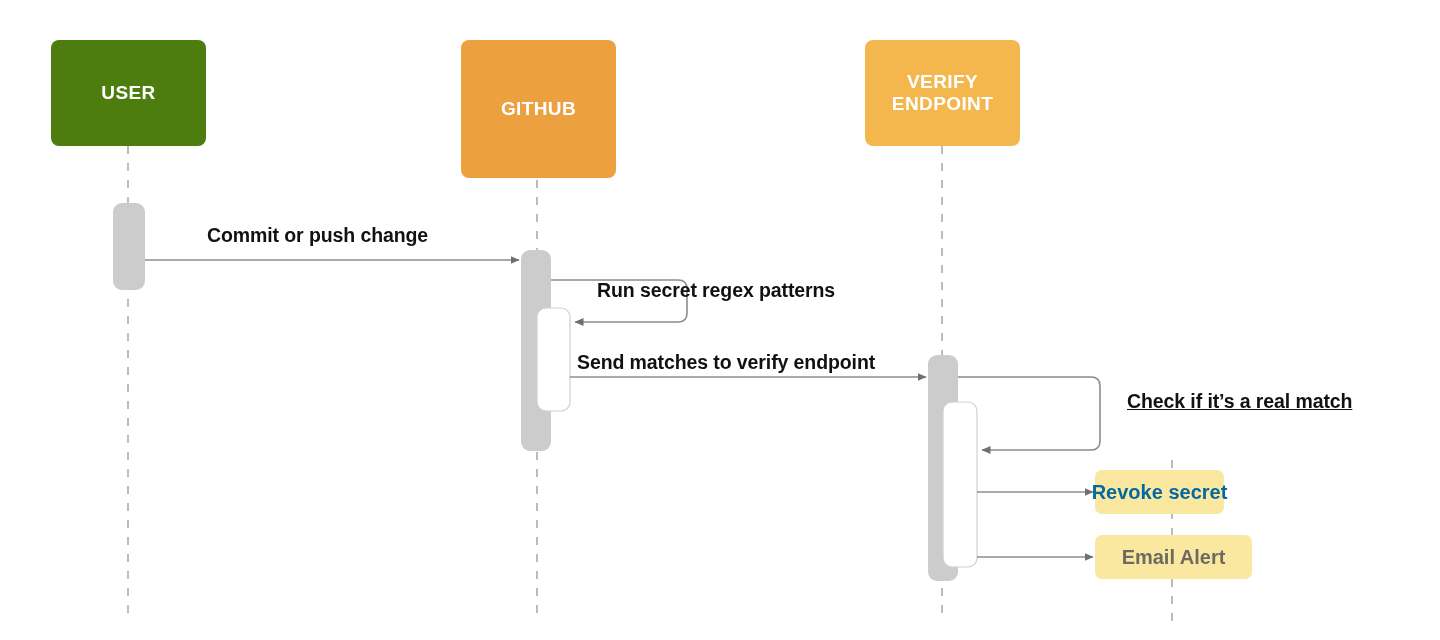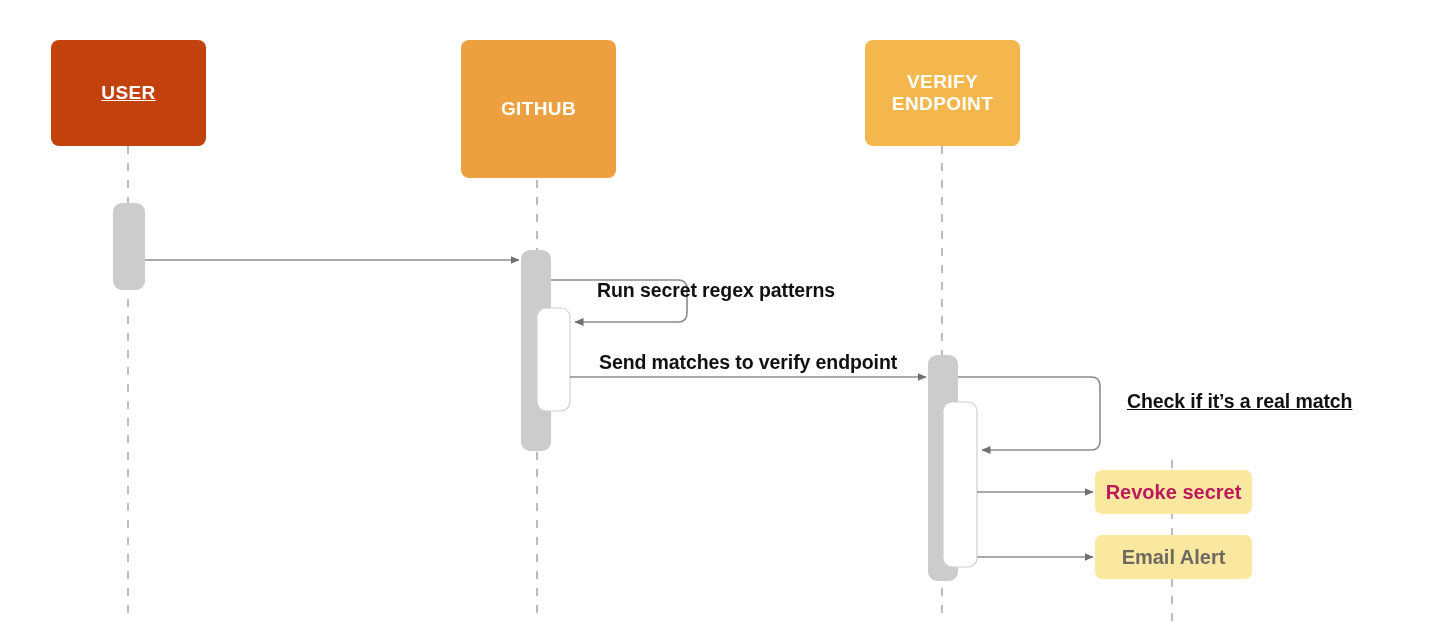--- a/index.html
+++ b/index.html
@@ -96,39 +96,40 @@
     <g id="g-messages">
         <line x1="145" y1="260" x2="519" y2="260" stroke="#8c8c8c" stroke-width="1.6" marker-end="url(#arrowhead)"></line>
         <path d="M 551 280 L 678 280 Q 687 280 687 289 L 687 313 Q 687 322 678 322 L 575 322" fill="none" stroke="#8c8c8c" stroke-width="1.6" marker-end="url(#arrowhead-left)"></path>
         <line x1="570" y1="377" x2="926" y2="377" stroke="#8c8c8c" stroke-width="1.6" marker-end="url(#arrowhead)"></line>
         <path d="M 958 377 L 1091 377 Q 1100 377 1100 386 L 1100 441 Q 1100 450 1091 450 L 982 450" fill="none" stroke="#8c8c8c" stroke-width="1.6" marker-end="url(#arrowhead-left)"></path>
         <line x1="977" y1="492" x2="1093" y2="492" stroke="#8c8c8c" stroke-width="1.6" marker-end="url(#arrowhead)"></line>
         <line x1="977" y1="557" x2="1093" y2="557" stroke="#8c8c8c" stroke-width="1.6" marker-end="url(#arrowhead)"></line>
       </g>
   </svg>
 
-  <div class="actor-box" id="actor-user" style="left: 51px; top: 40px; width: 155px; height: 106px; background: #c2410c; color: rgb(255, 255, 255); text-decoration: underline;">
+  <div class="actor-box" id="actor-user" style="left: 51px; top: 40px; width: 155px; height: 106px; background: #4d7c0f; color: rgb(255, 255, 255);">
       <span>USER</span>
     </div>
 
   <div class="actor-box" id="actor-github" style="left: 461px; top: 40px; width: 155px; height: 138px; background: rgb(237, 160, 64); color: rgb(255, 255, 255);">
       <span>GITHUB</span>
     </div>
 
   <div class="actor-box" id="actor-verify" style="left: 865px; top: 40px; width: 155px; height: 106px; background: rgb(243, 183, 78); color: rgb(255, 255, 255);">
     <span>
       <span>VERIFY</span><br>
       <span>ENDPOINT</span>
     </span>
   </div>
 
+  <div class="msg-label" id="label-commit-or-push" style="left: 207px; top: 224px;">Commit or push change</div>
   <div class="msg-label" id="label-run-secret-regex" style="left: 597px; top: 251px; margin-top: 28px;">Run secret regex patterns</div>
-  <div class="msg-label" id="label-send-matches" style="left: 599px; top: 351px;">Send matches to verify endpoint</div>
+  <div class="msg-label" id="label-send-matches" style="left: 577px; top: 351px;">Send matches to verify endpoint</div>
   <div class="msg-label" id="label-check-real-match" style="left: 1127px; top: 390px; text-decoration: underline;">Check if it’s a real match</div>
 
-  <div class="note-box" id="note-revoke-secret" style="left: 1095px; top: 470px; width: 157px; height: 44px; background: rgb(250, 232, 160); color: #be185d;">
+  <div class="note-box" id="note-revoke-secret" style="left: 1095px; top: 470px; width: 129px; height: 44px; background: rgb(250, 232, 160); color: #0369a1;">
     <span>Revoke secret</span>
   </div>
   <div class="note-box" id="note-email-alert" style="left: 1095px; top: 535px; width: 157px; height: 44px; background: rgb(250, 232, 160); color: rgb(110, 106, 96);">
     <span>Email Alert</span>
   </div>
 
 </div>
 
 </body></html>

